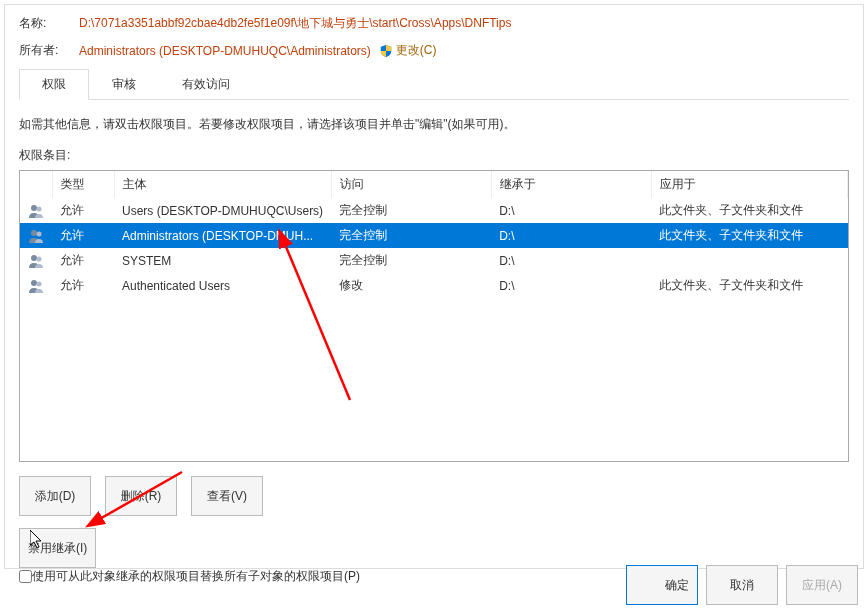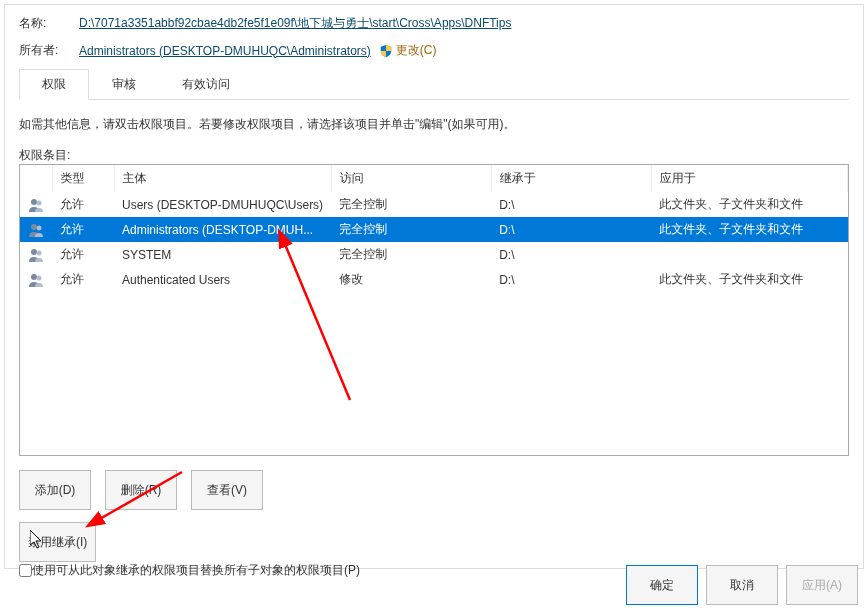--- a/index.html
+++ b/index.html
@@ -22,22 +22,21 @@
     .info-row {
       display: flex;
       align-items: center;
       margin-bottom: 10px;
     }
     .info-label {
       width: 60px;
       color: #333;
     }
     .info-value {
-      color: #0c4a6e;
-      text-decoration: underline;
+      color: #c2410c;
     }
     .change-link {
       margin-left: 8px;
       display: inline-flex;
       align-items: center;
       color: #a16207;
       cursor: pointer;
     }
     .shield-icon {
       width: 14px;
@@ -60,20 +59,21 @@
     .tab.active {
       border-color: #ddd;
       background: #fff;
       border-bottom: 1px solid #fff;
     }
     .desc {
       margin: 16px 0 14px 0;
       color: #333;
     }
     .section-label {
+      margin-bottom: 6px;
     }
     .perm-table-wrap {
       border: 1px solid #aaa;
       height: 292px;
       overflow: hidden;
     }
     .perm-table {
       width: 100%;
       border-collapse: collapse;
     }
@@ -119,21 +119,21 @@
       font-size: 12px;
       font-family: inherit;
       color: #333;
       padding: 0 8px;
     }
     .btn.disabled {
       color: #aaa;
       cursor: default;
       background: #f5f5f5;
     }
-    .btn.primary { border-color: #0078d7; }
+    .btn.primary { border-color: #0078d7; text-align: right; }
     .inherit-row {
       margin-top: 12px;
     }
     .checkbox-row {
       display: flex;
       align-items: center;
     }
     .checkbox-row input { margin: 0; }
     .bottom-bar {
       position: absolute;

